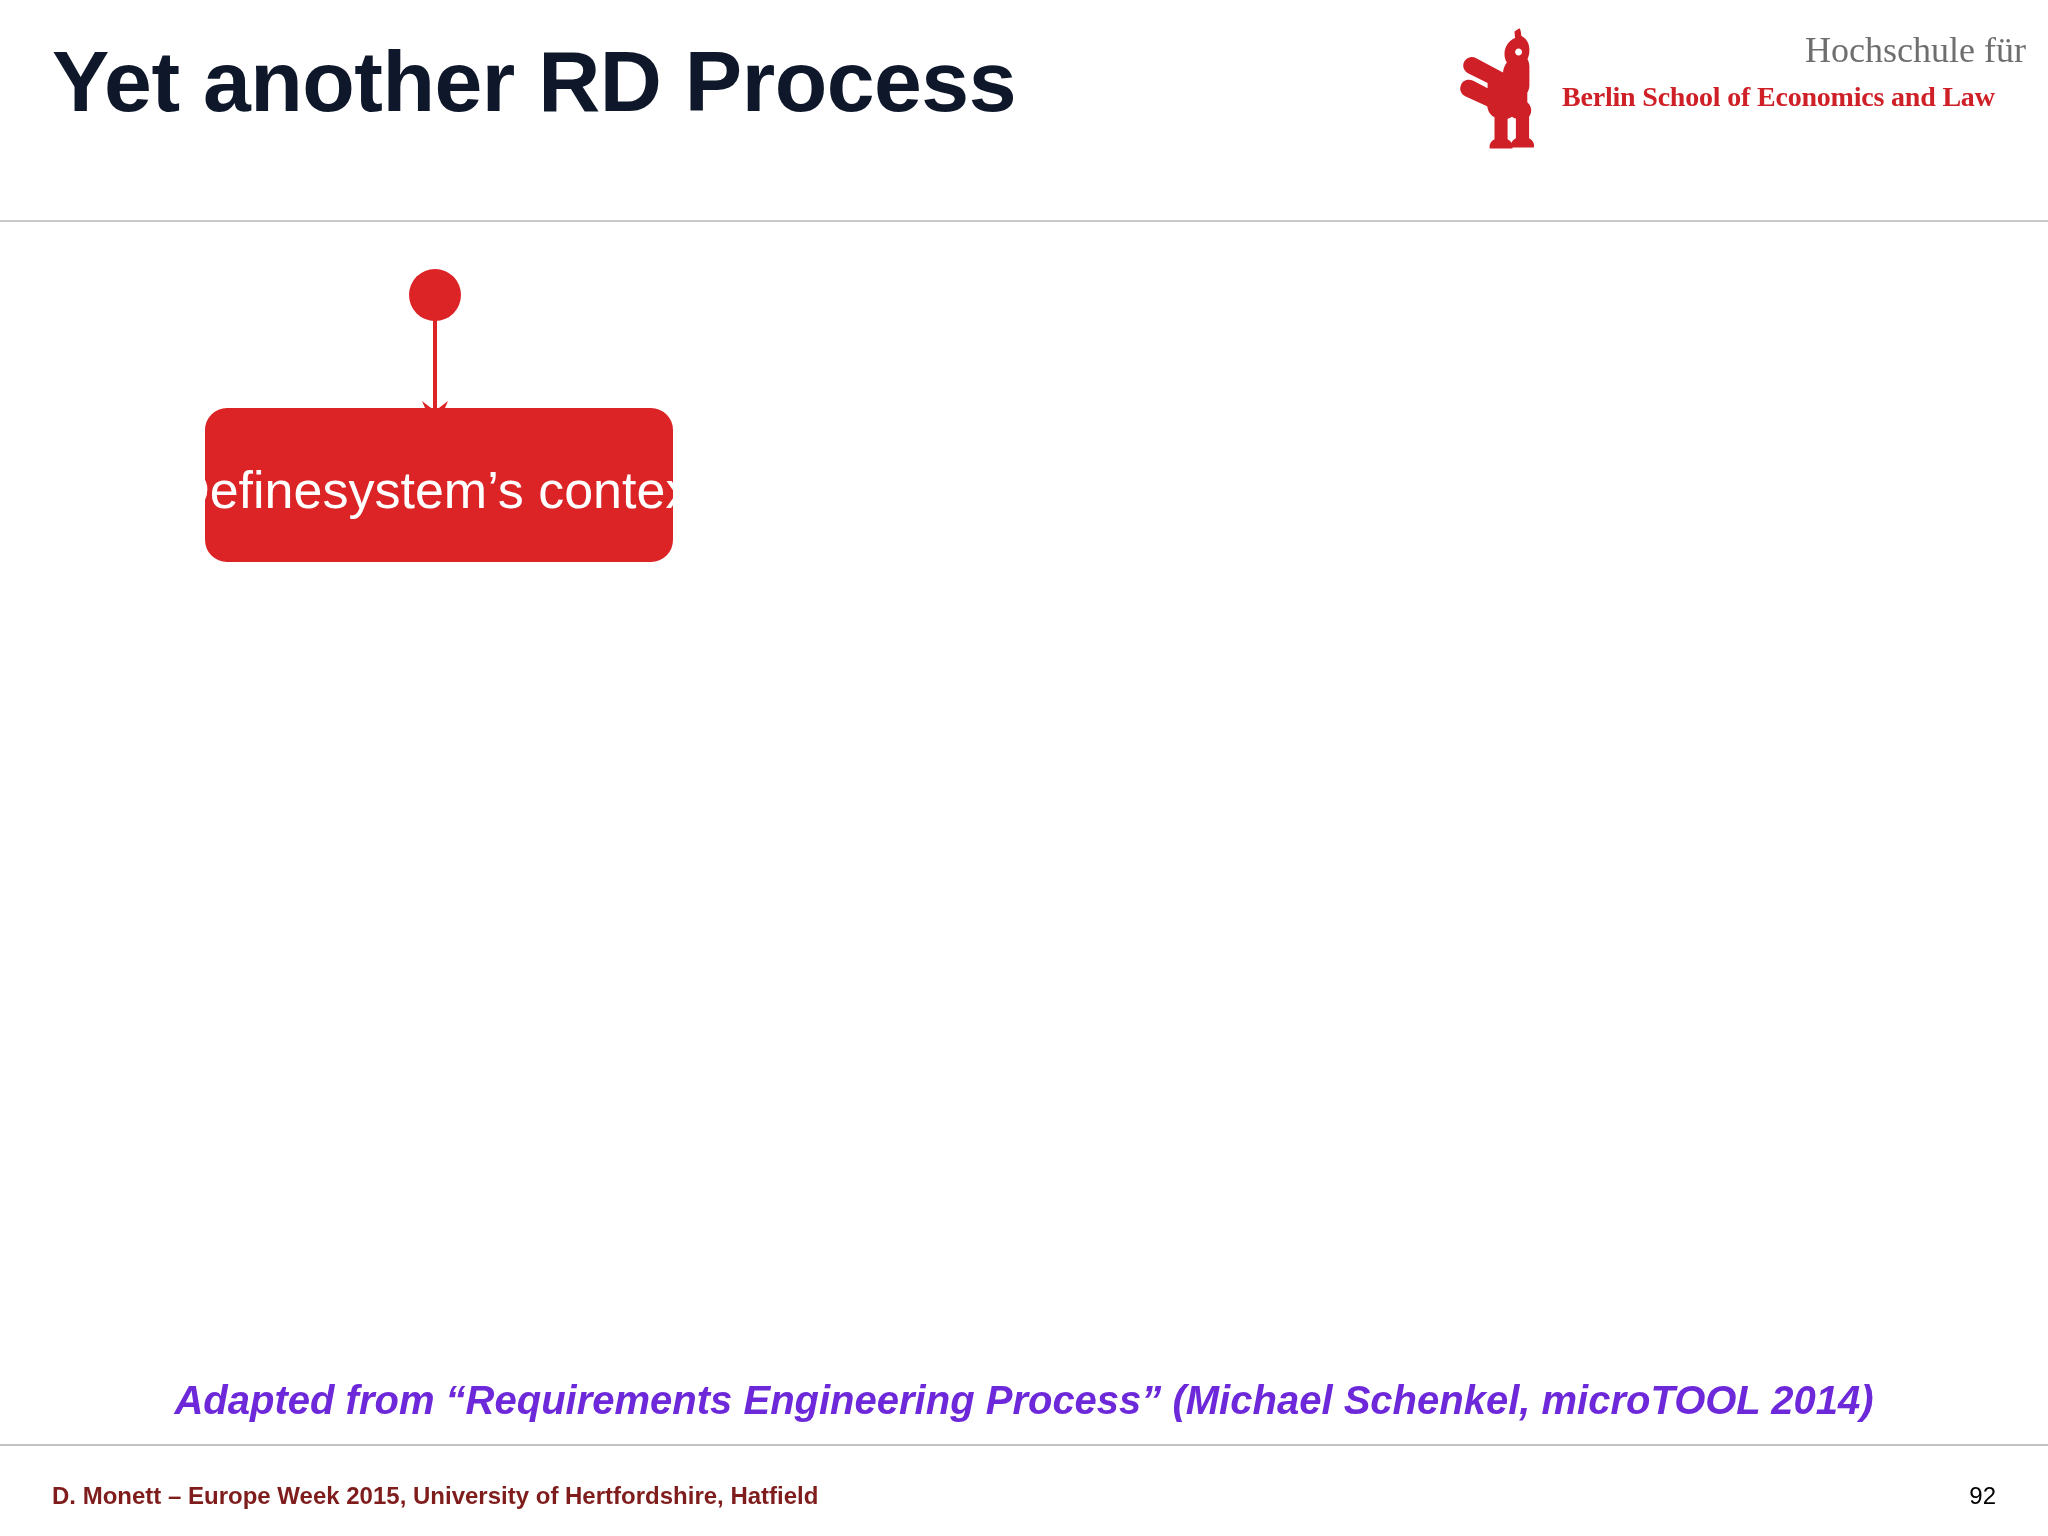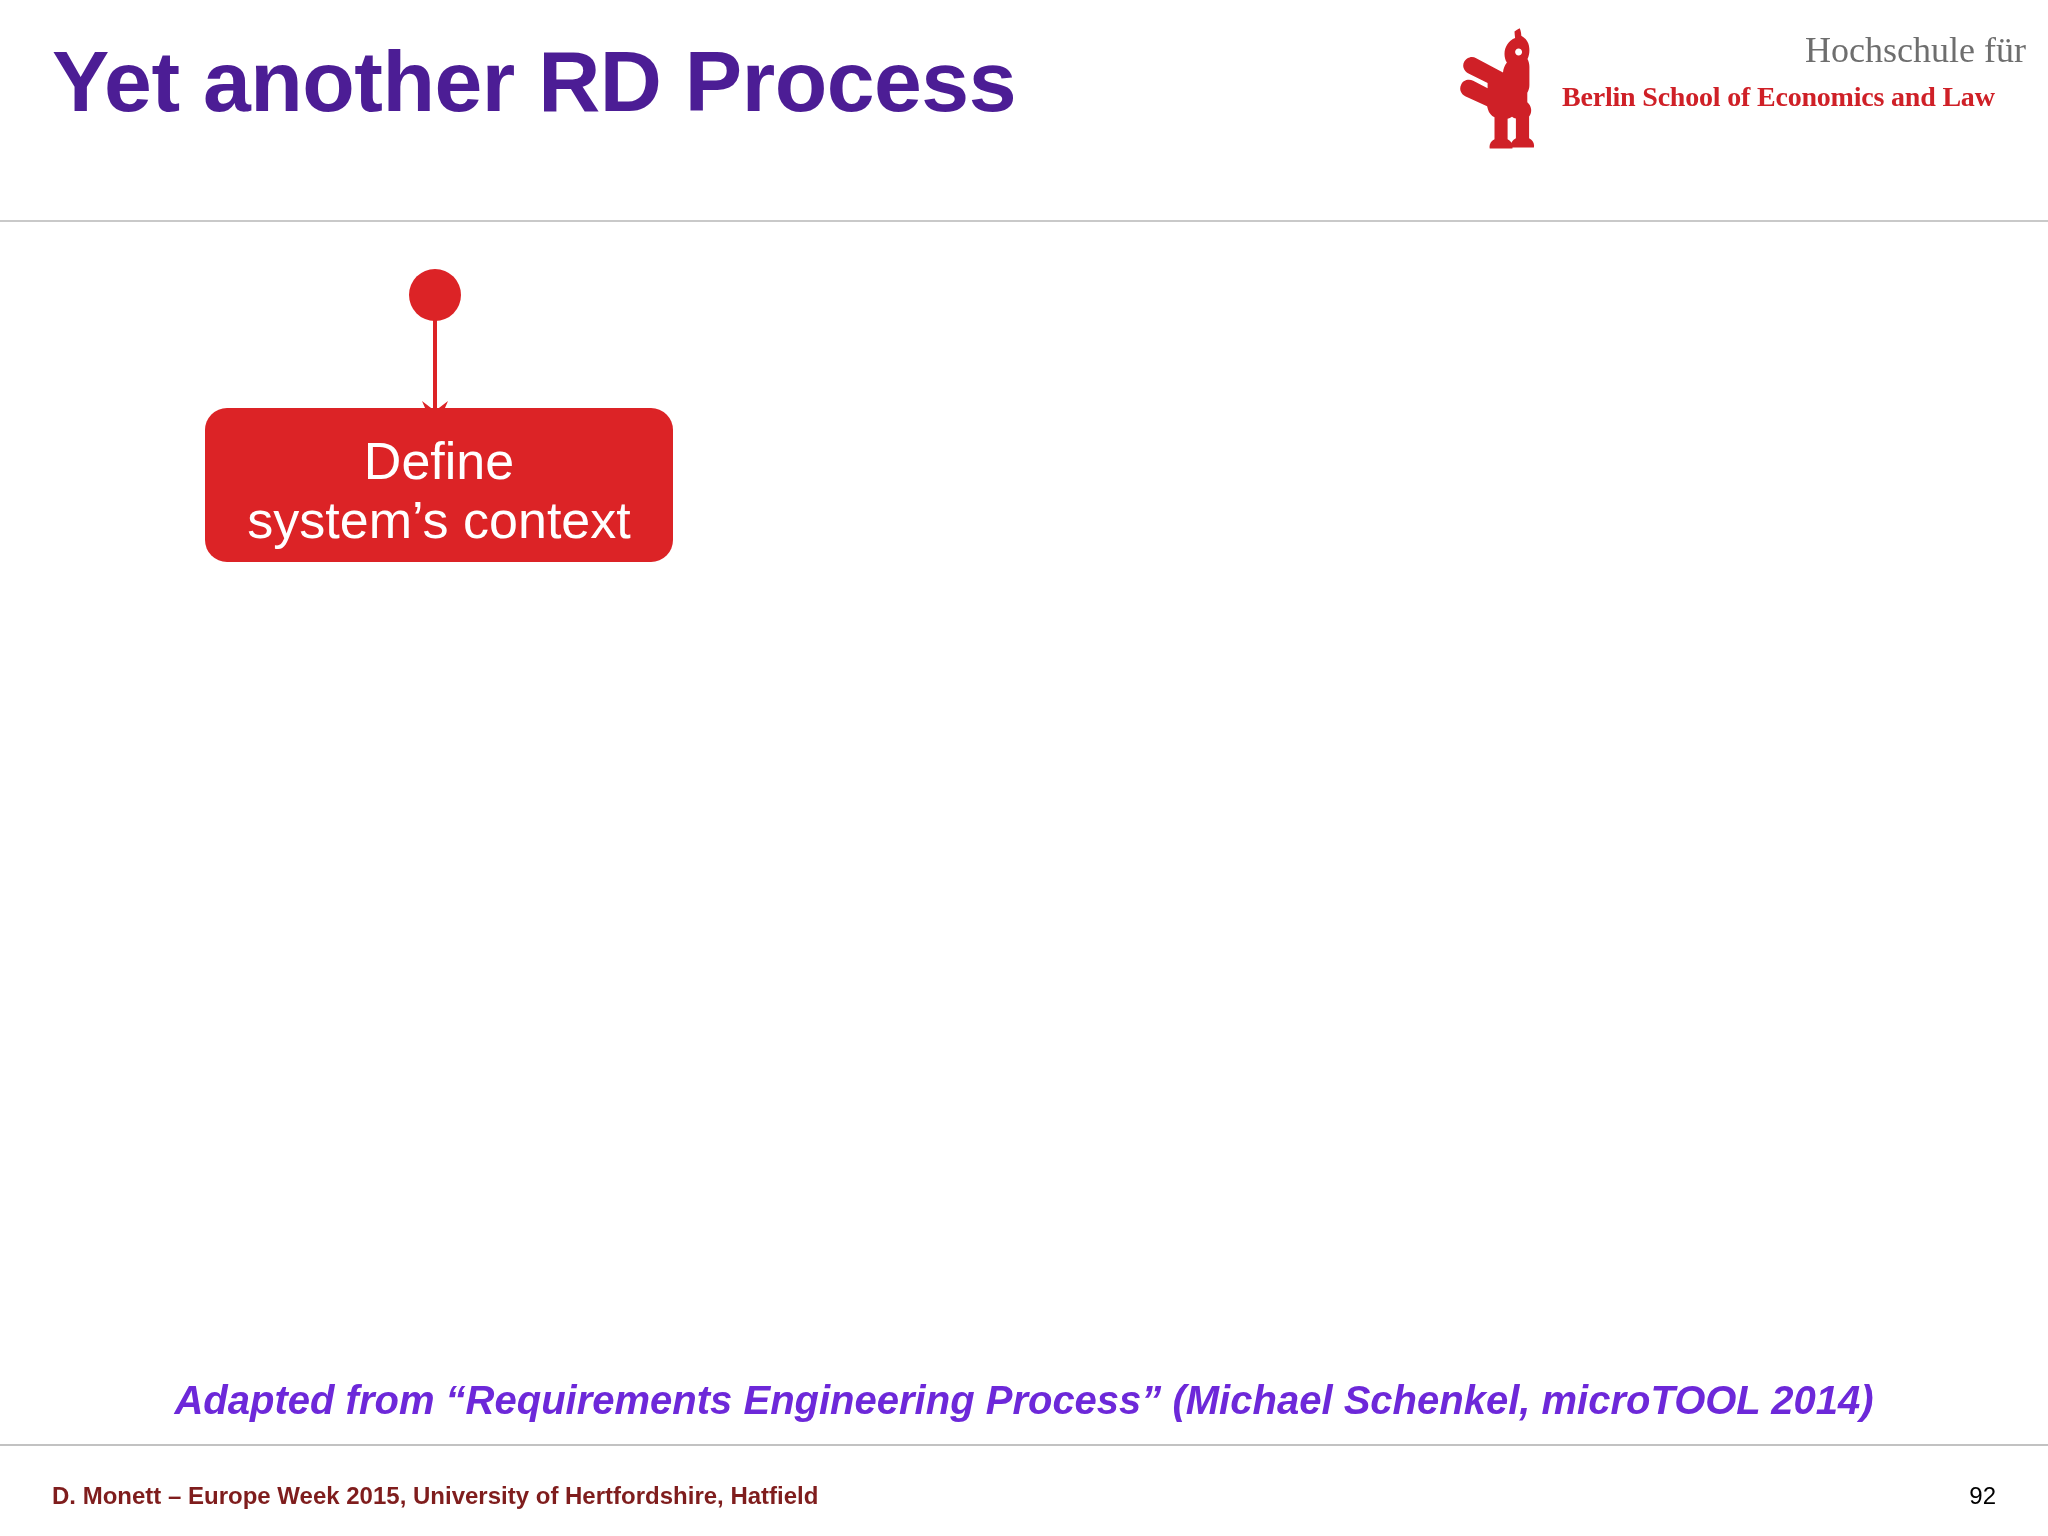--- a/index.html
+++ b/index.html
@@ -23,21 +23,21 @@
   }
 
   
   .slide-title {
     position: absolute;
     left: 52px;
     top: 36px;
     font-size: 86px;
     font-weight: bold;
     letter-spacing: -0.5px;
-    color: #4c1d95;
+    color: #0f172a;
     line-height: 1.05;
     white-space: nowrap;
   }
 
   .logo {
     position: absolute;
     right: 22px;
     top: 28px;
     width: 570px;
     height: 130px;
@@ -117,21 +117,20 @@
   }
   .process-box {
     position: absolute;
     left: 205px;
     top: 188px;
     width: 468px;
     height: 154px;
     background: #dc2326;
     border-radius: 22px;
     display: flex;
-    flex-direction: column;
     align-items: center;
     justify-content: center;
     box-sizing: border-box;
     padding: 22px 14px 10px 14px;
   }
   .process-box-line {
     color: #ffffff;
     font-size: 52px;
     line-height: 1.14;
     text-align: center;

